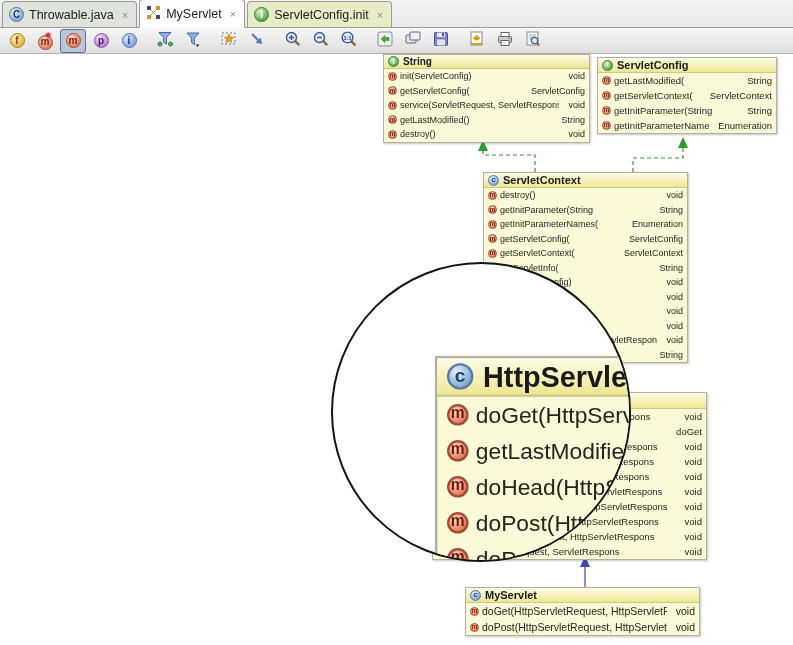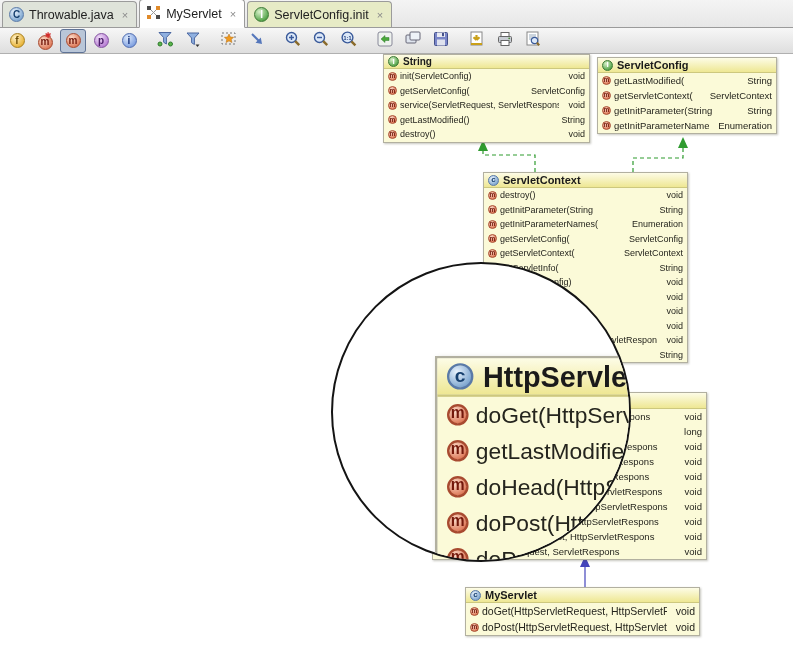--- a/index.html
+++ b/index.html
@@ -332,21 +332,21 @@
           <span>HttpServlet</span>
         </div>
         <div class="uml-row" style="height: 15px; font-size: 9.5px;">
           <span class="ball method b-sm">m</span>
           <span class="nm">doGet(HttpServletRequest, HttpServletRespons</span>
           <span class="tp">void</span>
         </div>
         <div class="uml-row" style="height: 15px; font-size: 9.5px;">
           <span class="ball method b-sm">m</span>
           <span class="nm">getLastModified(HttpServletRequest)</span>
-          <span class="tp">long</span>
+          <span class="tp">doGet</span>
         </div>
         <div class="uml-row" style="height: 15px; font-size: 9.5px;">
           <span class="ball method b-sm">m</span>
           <span class="nm">doHead(HttpServletRequest, HttpServletRespons</span>
           <span class="tp">void</span>
         </div>
         <div class="uml-row" style="height: 15px; font-size: 9.5px;">
           <span class="ball method b-sm">m</span>
           <span class="nm">doPost(HttpServletRequest, HttpServletRespons</span>
           <span class="tp">void</span>

